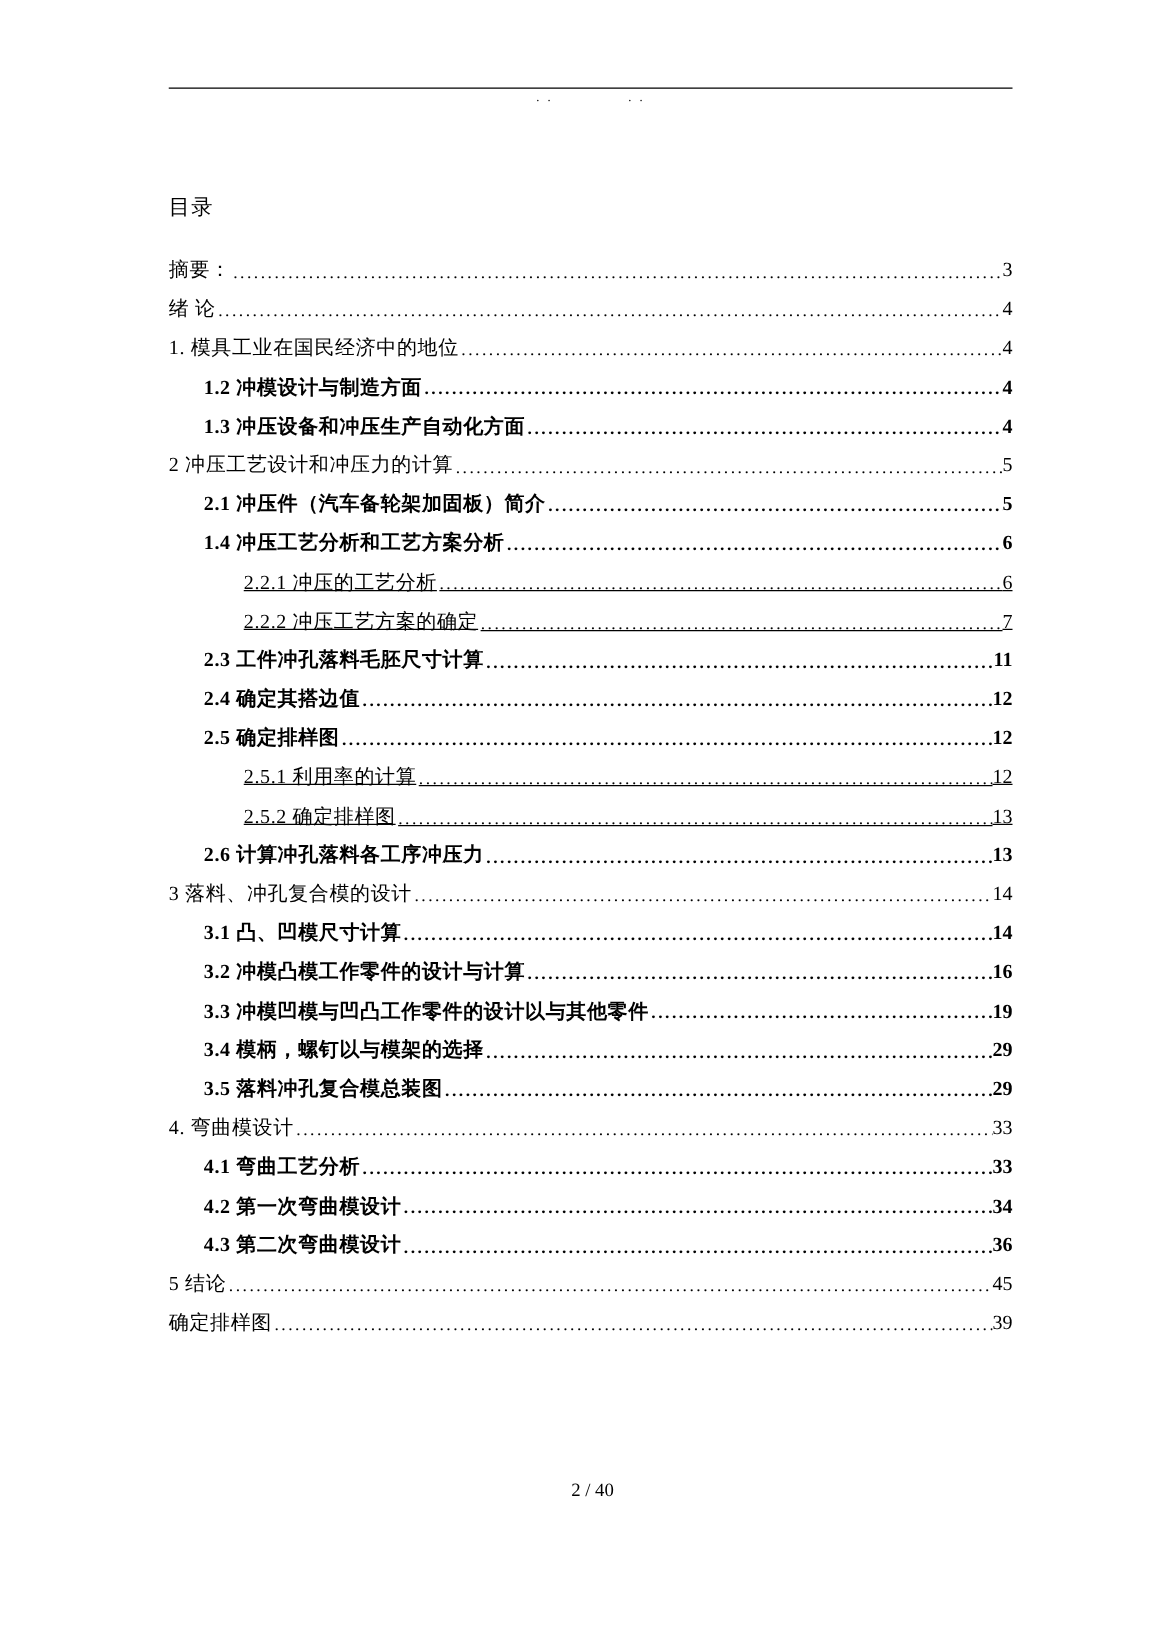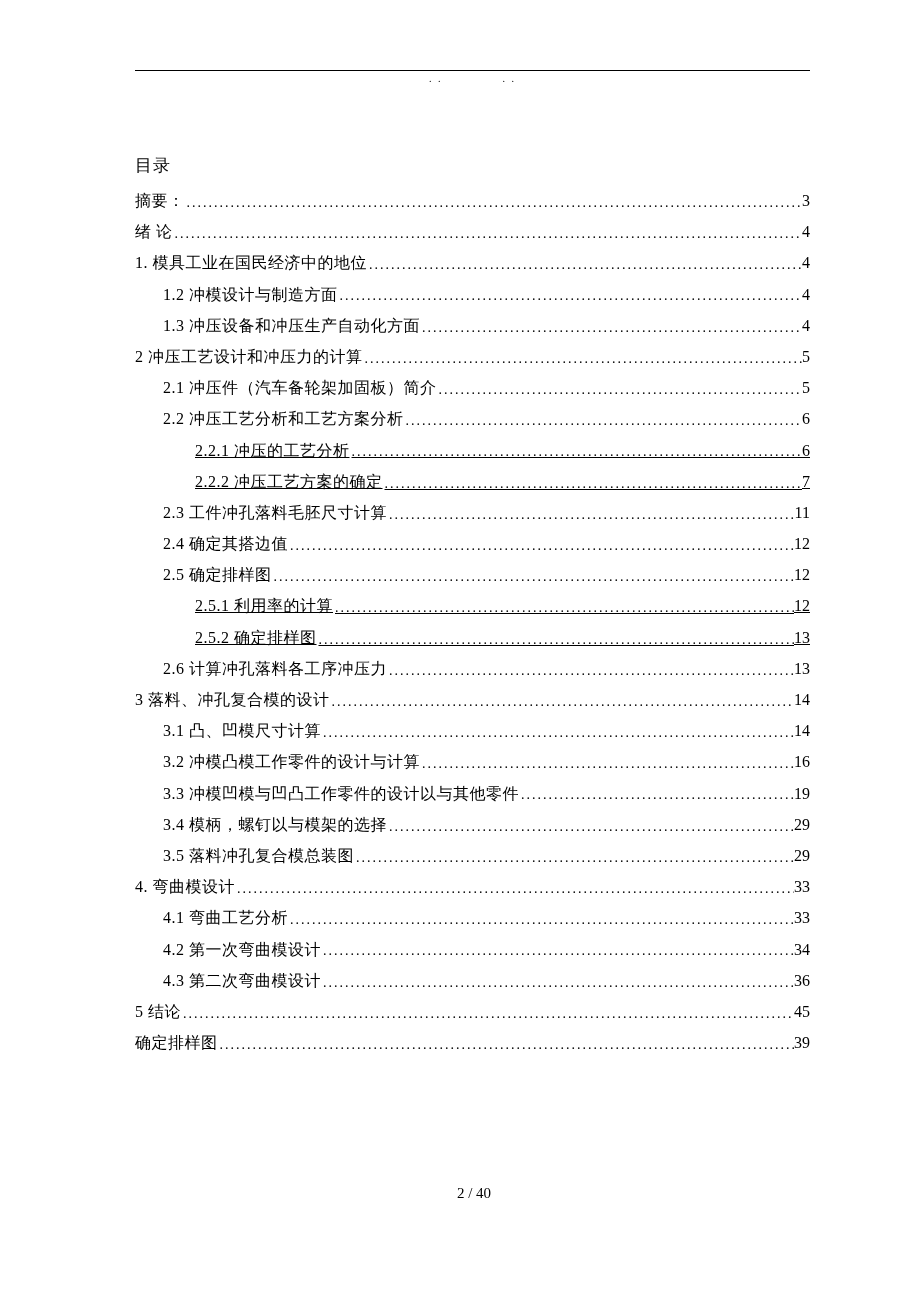--- a/index.html
+++ b/index.html
@@ -23,35 +23,35 @@
       justify-content: center;
       gap: 60px;
       font-size: 10px;
       letter-spacing: 2px;
       color: #000;
       margin-top: -4px;
       margin-bottom: 70px;
     }
     .toc-title {
       font-size: 17px;
-      margin-bottom: 8px;
+      margin-bottom: 24px;
       letter-spacing: 1px;
     }
     .toc-list {
       list-style: none;
     }
     .toc-entry {
       display: flex;
       align-items: flex-end;
       font-size: 16px;
       line-height: 1.95;
       white-space: nowrap;
     }
     .toc-entry.level-0 { padding-left: 0; }
-    .toc-entry.level-1 { padding-left: 28px; }
+    .toc-entry.level-1 { padding-left: 28px; font-weight: bold; }
     .toc-entry.level-2 { padding-left: 60px; text-decoration: underline; }
     .toc-label {
       letter-spacing: 0.5px;
     }
     .toc-dots {
       flex: 1;
       overflow: hidden;
       letter-spacing: 2px;
       font-size: 14px;
       padding: 0 2px;
@@ -114,21 +114,21 @@
         <span class="toc-label">2  冲压工艺设计和冲压力的计算</span>
         <span class="toc-dots"></span>
         <span class="toc-page">5</span>
       </li>
       <li class="toc-entry level-1">
         <span class="toc-label">2.1 冲压件（汽车备轮架加固板）简介</span>
         <span class="toc-dots"></span>
         <span class="toc-page">5</span>
       </li>
       <li class="toc-entry level-1">
-        <span class="toc-label">2.2 冲压工艺分析和工艺方案分析</span>
+        <span class="toc-label">1.4 冲压工艺分析和工艺方案分析</span>
         <span class="toc-dots"></span>
         <span class="toc-page">6</span>
       </li>
       <li class="toc-entry level-2">
         <span class="toc-label">2.2.1 冲压的工艺分析</span>
         <span class="toc-dots"></span>
         <span class="toc-page">6</span>
       </li>
       <li class="toc-entry level-2">
         <span class="toc-label">2.2.2 冲压工艺方案的确定</span>

